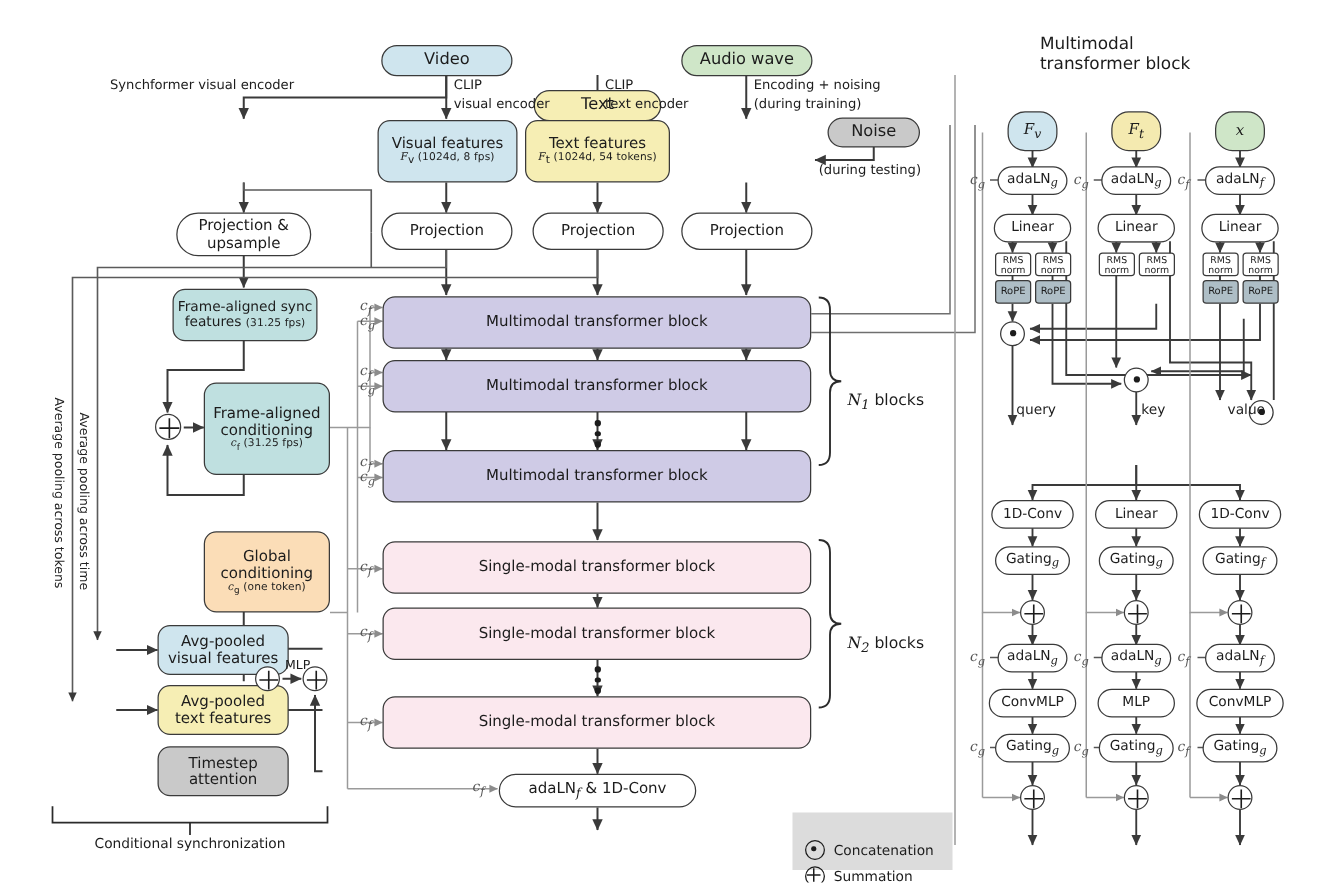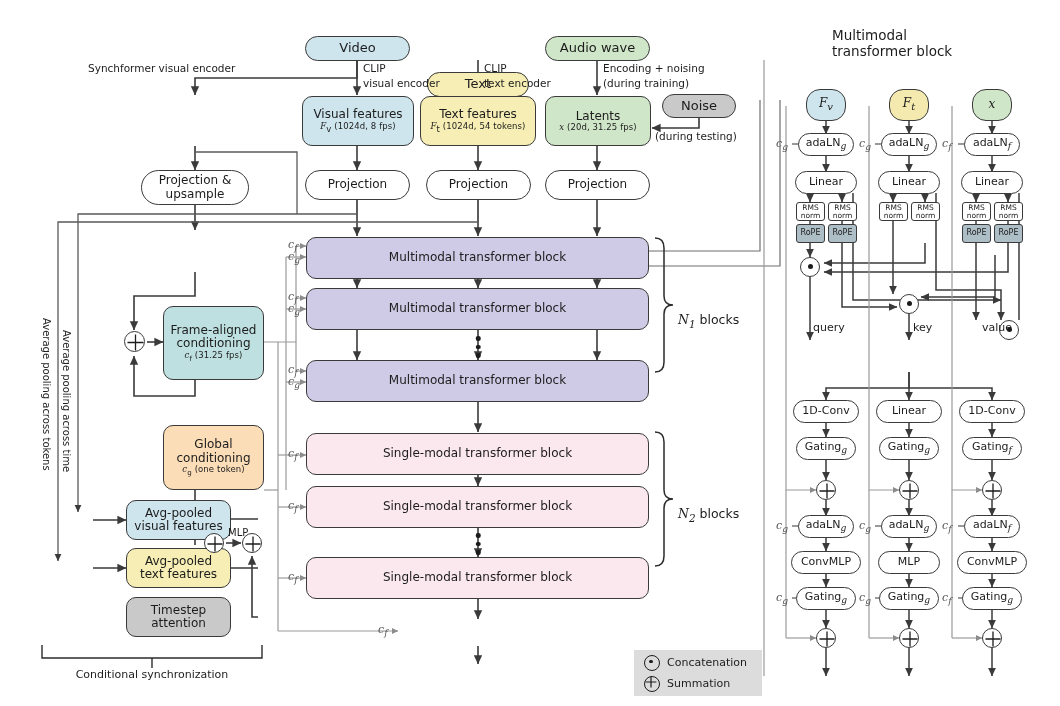--- a/index.html
+++ b/index.html
@@ -21,21 +21,21 @@
   .mi{font-style:italic;font-family:"DejaVu Serif","Liberation Serif",serif;}
   .lbl{position:absolute;font-size:10.5px;color:#1c1c1c;white-space:nowrap;}
   .lbl.c{transform:translateX(-50%);}
   .cf{position:absolute;font-size:11px;color:#555;font-style:italic;
       font-family:"DejaVu Serif","Liberation Serif",serif;white-space:nowrap;}
   .vert{position:absolute;white-space:nowrap;font-size:10px;color:#222;
         transform-origin:0 0;transform:rotate(90deg);}
   .op{position:absolute;border:1.4px solid #3a3a3a;border-radius:50%;background:#fff;
       box-sizing:border-box;}
   .legend{position:absolute;background:#dcdcdc;display:flex;flex-direction:column;
-          justify-content:center;gap:5px;padding:0 10px;box-sizing:border-box;}
+          gap:5px;padding:22px 10px;box-sizing:border-box;}
   .legrow{display:flex;align-items:center;gap:7px;font-size:11px;}
   .title{position:absolute;font-size:13.5px;transform:translateX(-50%);}
   .dots{position:absolute;display:flex;flex-direction:column;gap:4px;
         align-items:center;transform:translateX(-50%);}
   .dots i{width:4.5px;height:4.5px;border-radius:50%;background:#1c1c1c;display:block;}
 </style>
 </head>
 <body>
 
 <div id="stage">
@@ -283,42 +283,42 @@
   </div>
 
   <div class="node soft" style="left:420px;top:96px;width:116px;height:50px;background:#f6eeb4;">
     <span class="t2">Text features</span>
     <span class="sub">
       <i class="mi">F</i><sub class="sub">t</sub>
       <span>(1024d, 54 tokens)</span>
     </span>
   </div>
 
-  <div class="node soft" style="left:545px;top:96px;width:106px;height:50px;background:#cfe6c8;">
-    <span class="t2">Latents</span>
-    <span class="sub">
-      <i class="mi">x</i>
-      <span>(20d, 31.25 fps)</span>
-    </span>
-  </div>
 
   <div class="node rnd t2" style="left:141px;top:170px;width:108px;height:35px;">
     <span>Projection &amp;</span>
     <span>upsample</span>
   </div>
   <div class="node rnd t2" style="left:305px;top:170px;width:105px;height:30px;">
     <span>Projection</span>
   </div>
   <div class="node rnd t2" style="left:426px;top:170px;width:105px;height:30px;">
     <span>Projection</span>
   </div>
   <div class="node rnd t2" style="left:545px;top:170px;width:105px;height:30px;">
     <span>Projection</span>
   </div>
 
+  <div class="node soft" style="left:138px;top:231px;width:116px;height:42px;background:#bfe0e0;">
+    <span class="t3">Frame-aligned sync</span>
+    <span class="t3">
+      <span>features</span>
+      <span class="sub">(31.25 fps)</span>
+    </span>
+  </div>
 
   <div class="node soft" style="left:163px;top:306px;width:101px;height:74px;background:#bfe0e0;">
     <span class="t2">Frame-aligned</span>
     <span class="t2">conditioning</span>
     <span class="sub">
       <i class="mi">c</i><sub>f</sub>
       <span>(31.25 fps)</span>
     </span>
   </div>
 
@@ -375,20 +375,25 @@
   </div>
   <div class="node soft t2" style="left:306px;top:557px;width:343px;height:42px;background:#fbe8ee;">
     <span>Single-modal transformer block</span>
   </div>
   <div class="dots" style="left:478px;top:533px;">
     <i></i>
       <i></i>
       <i></i>
   </div>
 
+  <div class="node rnd t2" style="left:399px;top:619px;width:158px;height:27px;">
+    <span>
+      <span>adaLN</span><sub class="mi">f</sub><span> &amp; 1D-Conv</span>
+    </span>
+  </div>
 
 
   <div class="cf" style="left:288px;top:238px;">
     <span>c</span><sub>f</sub></div>
   <div class="cf" style="left:288px;top:250px;">
     <span>c</span><sub>g</sub></div>
   <div class="cf" style="left:288px;top:290px;">
     <span>c</span><sub>f</sub></div>
   <div class="cf" style="left:288px;top:302px;">
     <span>c</span><sub>g</sub></div>

